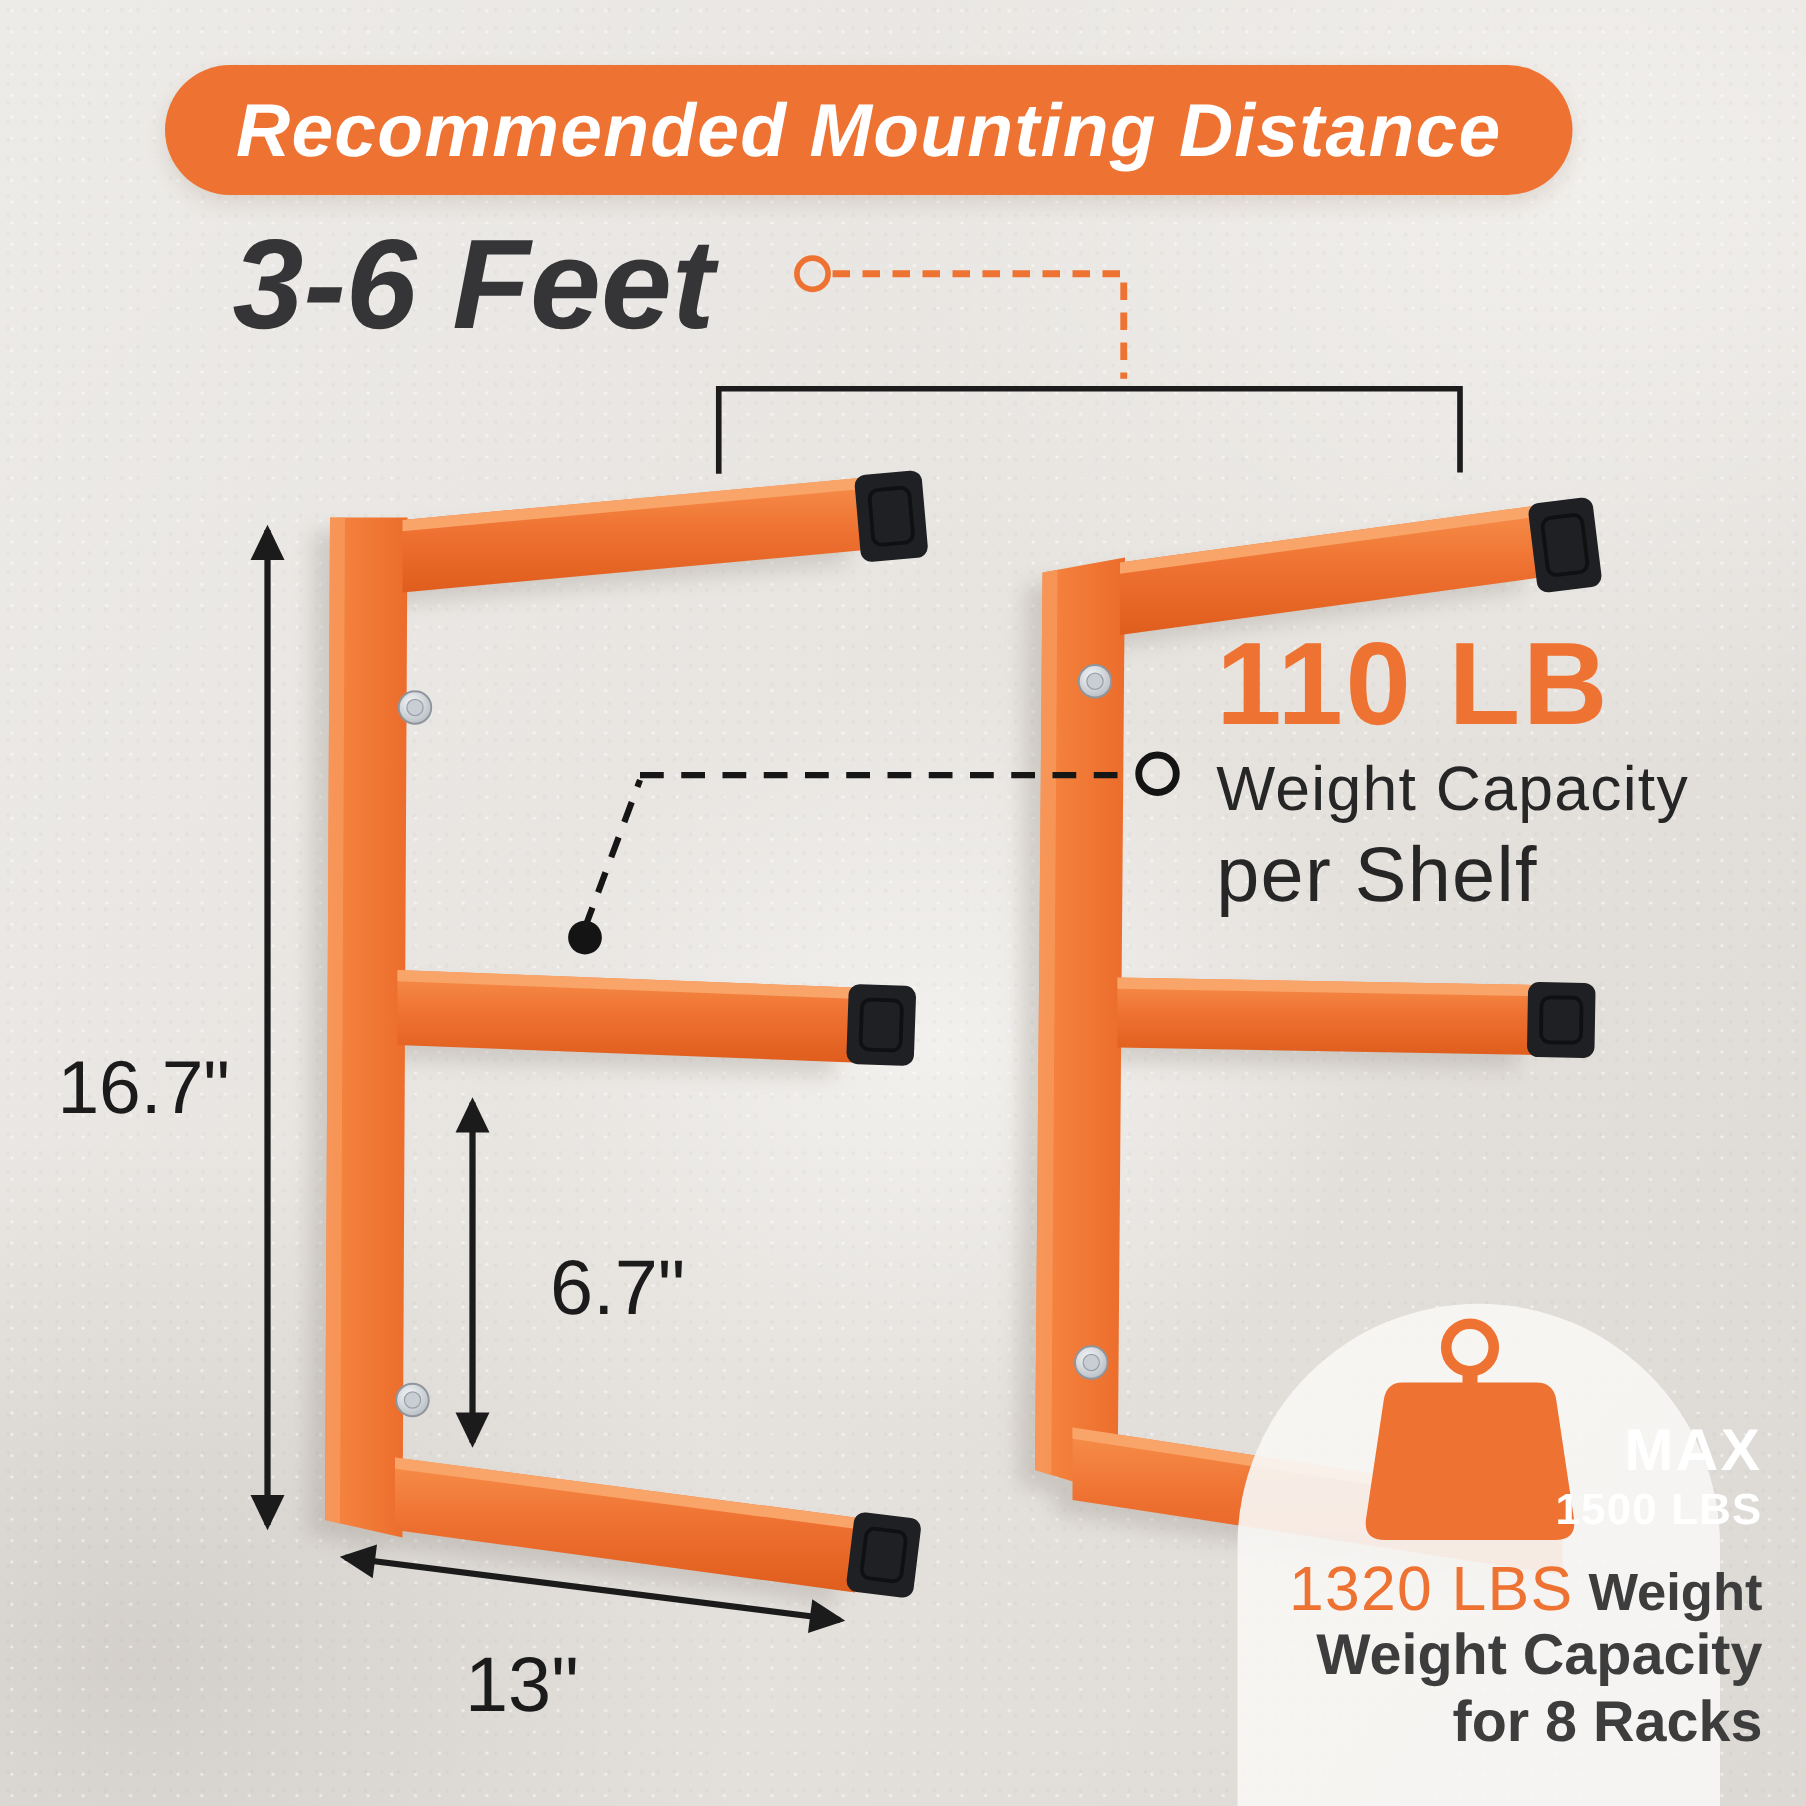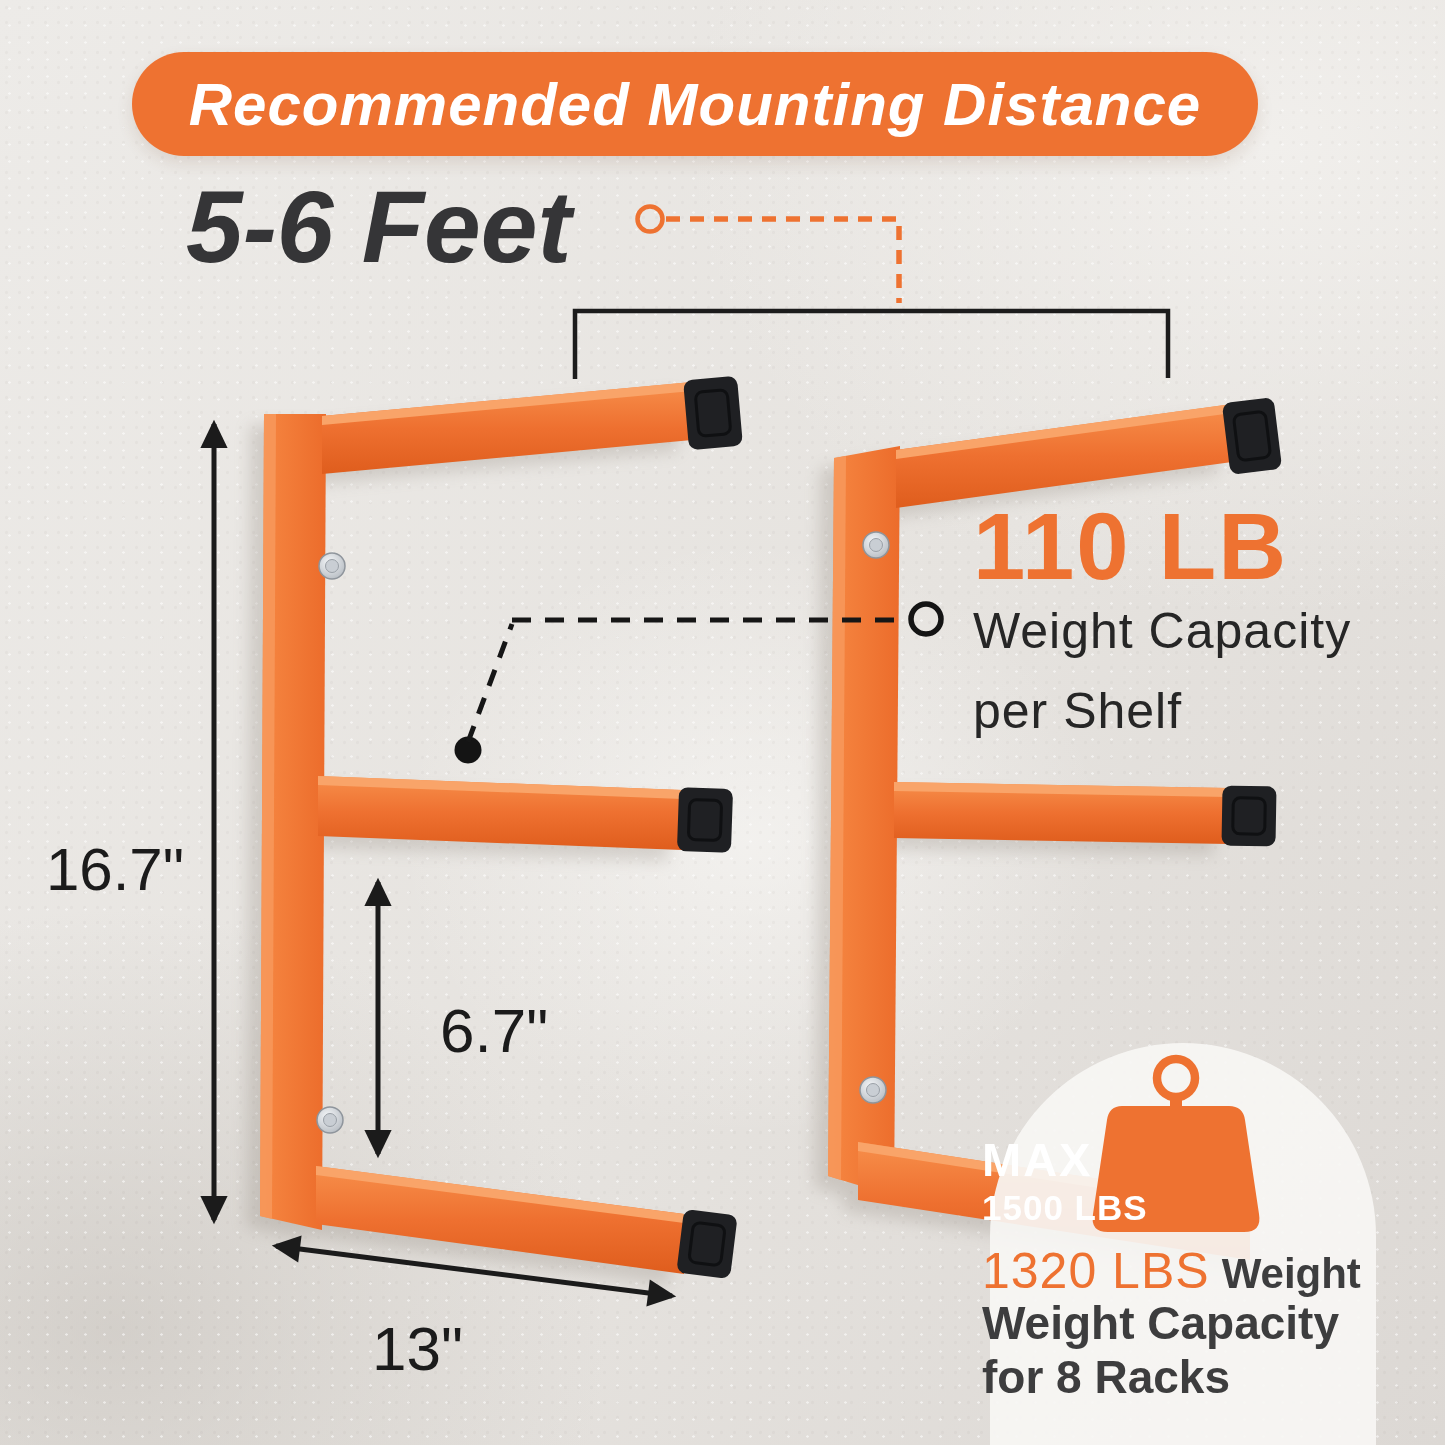--- a/index.html
+++ b/index.html
@@ -30,27 +30,27 @@
   .distance{
     left:186px;top:176px;font-size:102px;font-weight:800;font-style:italic;
     color:var(--ink,#353537);letter-spacing:0;
   }
   .dim{color:var(--ink-strong,#1b1b1b);font-weight:400;}
   .dim-height{left:24px;top:840px;width:160px;font-size:60px;text-align:right;}
   .dim-gap{left:440px;top:1000px;font-size:62px;}
   .dim-depth{left:372px;top:1318px;font-size:62px;}
   .cap-value{left:973px;top:500px;font-size:94px;font-weight:800;color:var(--accent,#ee7231);letter-spacing:2px;}
   .cap-line1{left:973px;top:606px;font-size:50px;font-weight:500;color:#262626;letter-spacing:1px;}
-  .cap-line2{left:973px;top:670px;font-size:50px;font-weight:500;color:#262626;letter-spacing:1px;margin-top:16px;}
+  .cap-line2{left:973px;top:670px;font-size:62px;font-weight:500;color:#262626;letter-spacing:1px;}
   .blob{
     position:absolute;left:990px;top:1043px;width:386px;height:402px;z-index:3;
     background:rgba(247,246,244,.92);border-radius:193px 193px 0 0;
   }
   .badge-svg{position:absolute;left:0;top:0;z-index:4;}
-  .badge-txt{position:absolute;left:982px;width:386px;text-align:left;z-index:5;line-height:1;white-space:nowrap;}
+  .badge-txt{position:absolute;left:1024px;width:386px;text-align:right;z-index:5;line-height:1;white-space:nowrap;}
   .badge-max{top:1136px;font-size:47px;font-weight:800;color:#fff;letter-spacing:2px;}
   .badge-lbs{top:1190px;font-size:35px;font-weight:800;color:#fff;letter-spacing:1px;}
   .total-row{top:1246px;}
   .total-row .val{font-size:50px;font-weight:400;color:var(--accent,#ee7231);letter-spacing:1px;}
   .total-row .suf{font-size:42px;font-weight:700;color:#3d3d3e;margin-left:12px;}
   .total-l2{top:1300px;font-size:46px;font-weight:700;color:#3d3d3e;}
   .total-l3{top:1354px;font-size:46px;font-weight:700;color:#3d3d3e;}
 </style>
 </head>
 <body>
@@ -156,21 +156,21 @@
 
     <line x1="214" y1="424" x2="214" y2="1220" stroke="#1b1b1b" stroke-width="5" marker-start="url(#arw)" marker-end="url(#arw)"></line>
     <line x1="378" y1="882" x2="378" y2="1154" stroke="#1b1b1b" stroke-width="5" marker-start="url(#arw)" marker-end="url(#arw)"></line>
     <line x1="276" y1="1246" x2="672" y2="1296" stroke="#1b1b1b" stroke-width="5" marker-start="url(#arw)" marker-end="url(#arw)"></line>
   </svg>
 
   <div class="banner">
     <span>Recommended Mounting Distance</span>
   </div>
 
-  <div class="txt distance">5-6 Feet</div>
+  <div class="txt distance">3-6 Feet</div>
   <div class="txt dim dim-height">16.7"</div>
   <div class="txt dim dim-gap">6.7"</div>
   <div class="txt dim dim-depth">13"</div>
   <div class="txt cap-value">110 LB</div>
   <div class="txt cap-line1">Weight Capacity</div>
   <div class="txt cap-line2">per Shelf</div>
 
   <div class="blob"></div>
 
   <svg class="badge-svg" width="1445" height="1445" viewBox="0 0 1445 1445">

